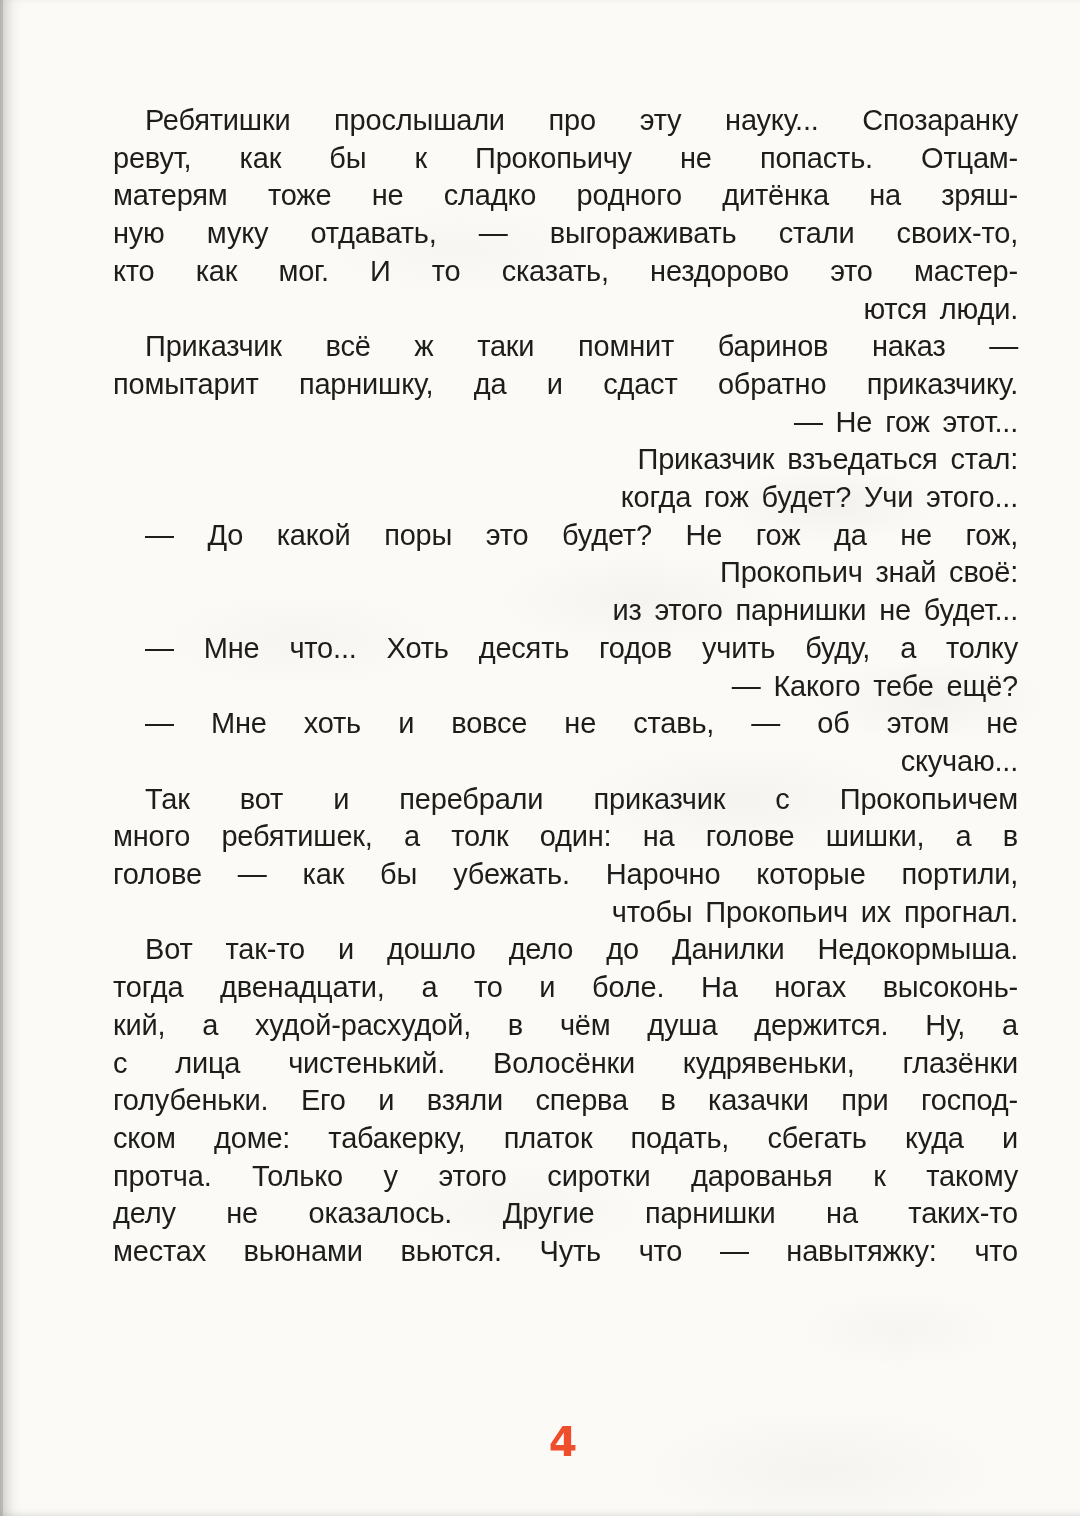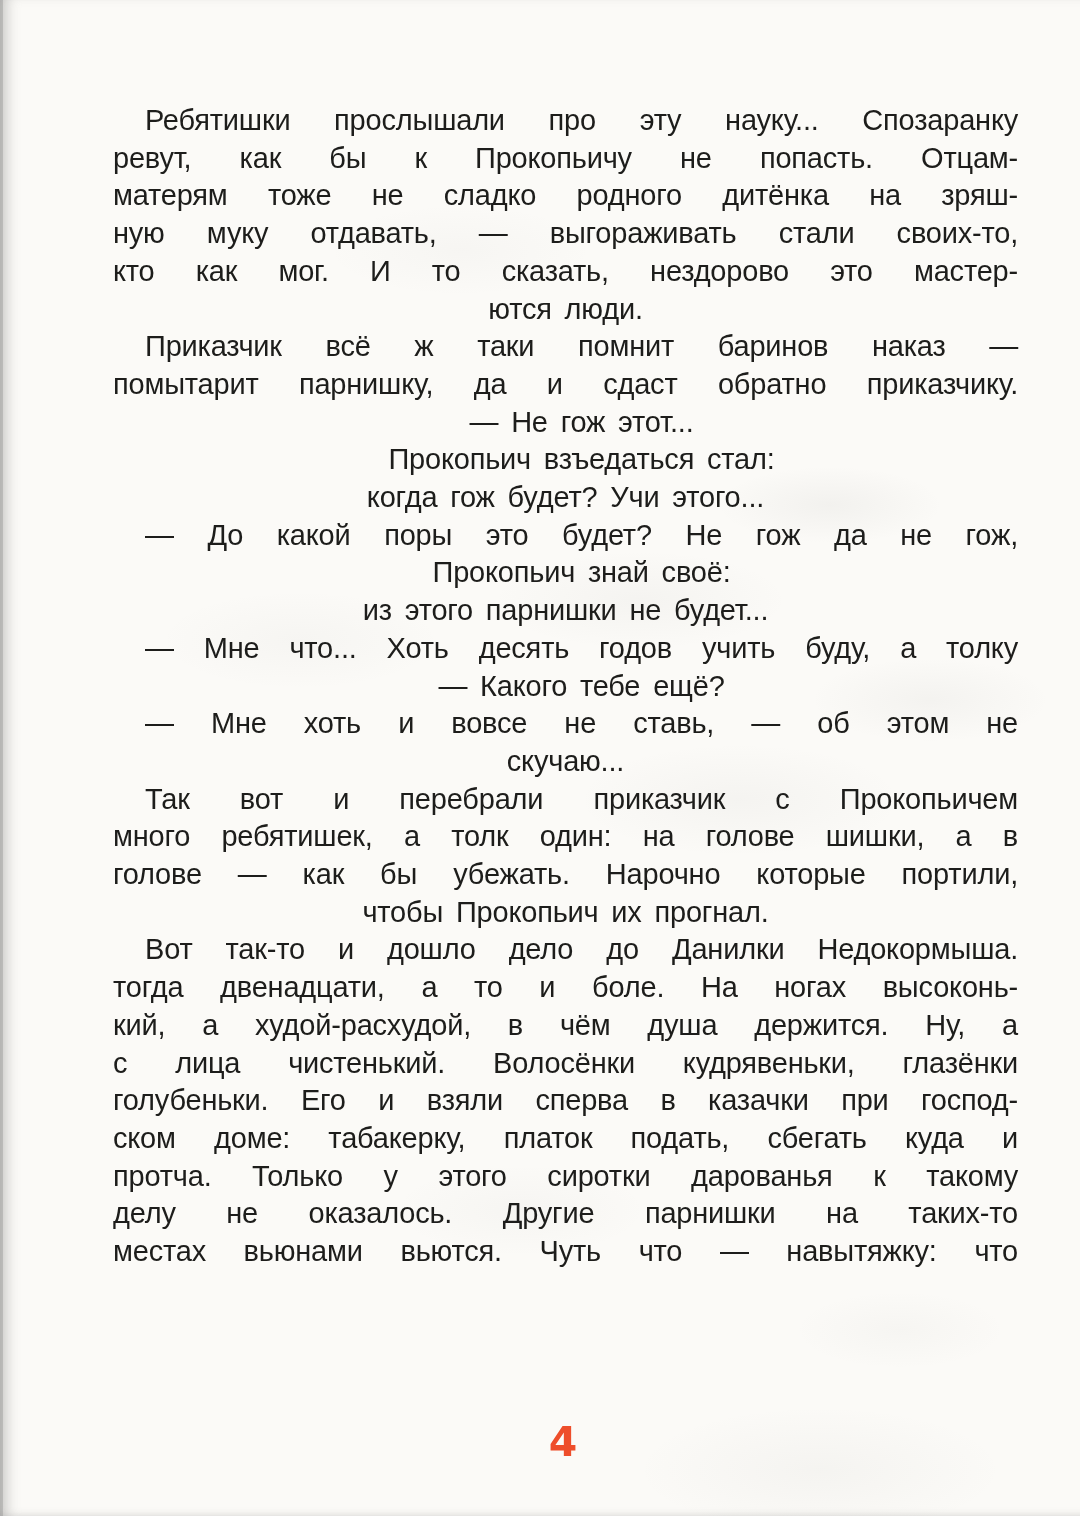--- a/index.html
+++ b/index.html
@@ -49,21 +49,21 @@
     top: 102px;
     width: 905px;
   }
 
   .line {
     font-size: 29px;
     line-height: 37.7px;
     color: var(--ink, #1d1d1b);
     letter-spacing: -0.2px;
     word-spacing: 5px;
-    text-align: center;
+    text-align: right;
     white-space: normal;
   }
   .line.justify {
     text-align: justify;
     text-align-last: justify;
   }
   .line.indent {
     text-indent: 32px;
   }
 
@@ -85,21 +85,21 @@
   <div class="text-block" id="textBlock">
       <div class="line indent justify">Ребятишки прослышали про эту науку... Спозаранку</div>
       <div class="line justify">ревут, как бы к Прокопьичу не попасть. Отцам-</div>
       <div class="line justify">матерям тоже не сладко родного дитёнка на зряш-</div>
       <div class="line justify">ную муку отдавать, — выгораживать стали своих-то,</div>
       <div class="line justify">кто как мог. И то сказать, нездорово это мастер-</div>
       <div class="line">ются люди.</div>
       <div class="line indent justify">Приказчик всё ж таки помнит баринов наказ —</div>
       <div class="line justify">помытарит парнишку, да и сдаст обратно приказчику.</div>
       <div class="line indent">— Не гож этот...</div>
-      <div class="line indent">Прокопьич взъедаться стал:</div>
+      <div class="line indent">Приказчик взъедаться стал:</div>
       <div class="line">когда гож будет? Учи этого...</div>
       <div class="line indent justify">— До какой поры это будет? Не гож да не гож,</div>
       <div class="line indent">Прокопьич знай своё:</div>
       <div class="line">из этого парнишки не будет...</div>
       <div class="line indent justify">— Мне что... Хоть десять годов учить буду, а толку</div>
       <div class="line indent">— Какого тебе ещё?</div>
       <div class="line indent justify">— Мне хоть и вовсе не ставь, — об этом не</div>
       <div class="line">скучаю...</div>
       <div class="line indent justify">Так вот и перебрали приказчик с Прокопьичем</div>
       <div class="line justify">много ребятишек, а толк один: на голове шишки, а в</div>

